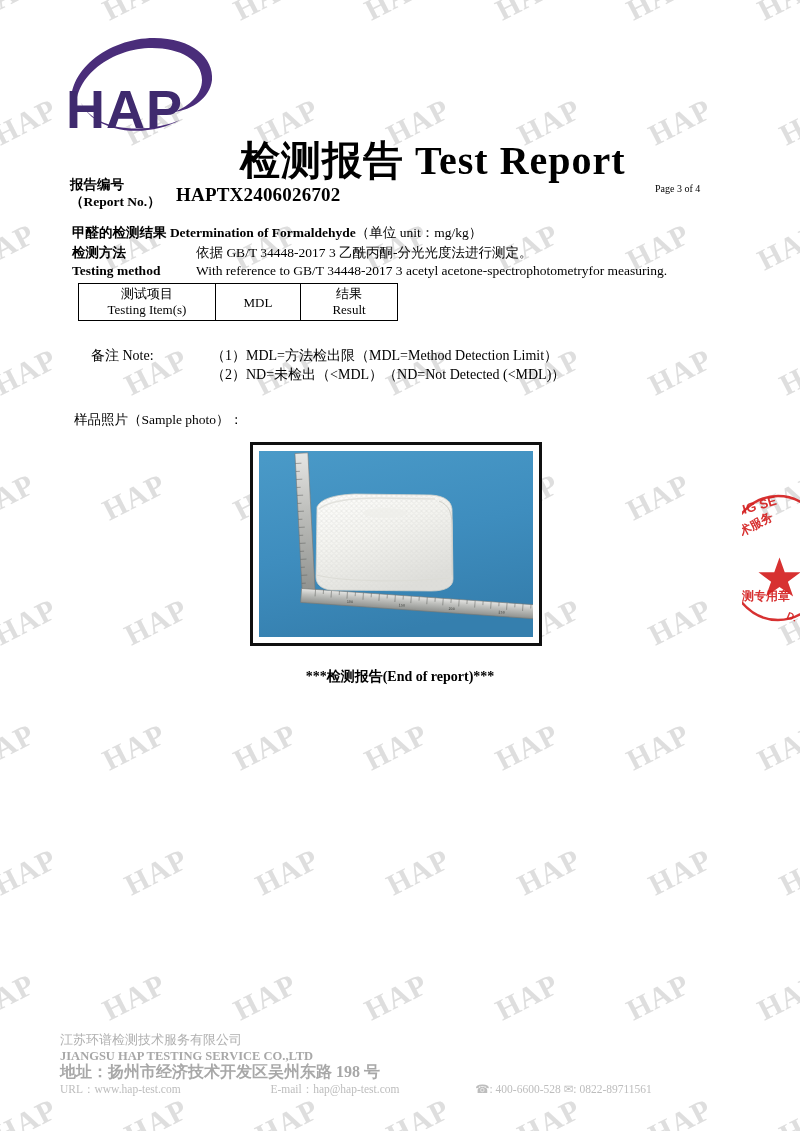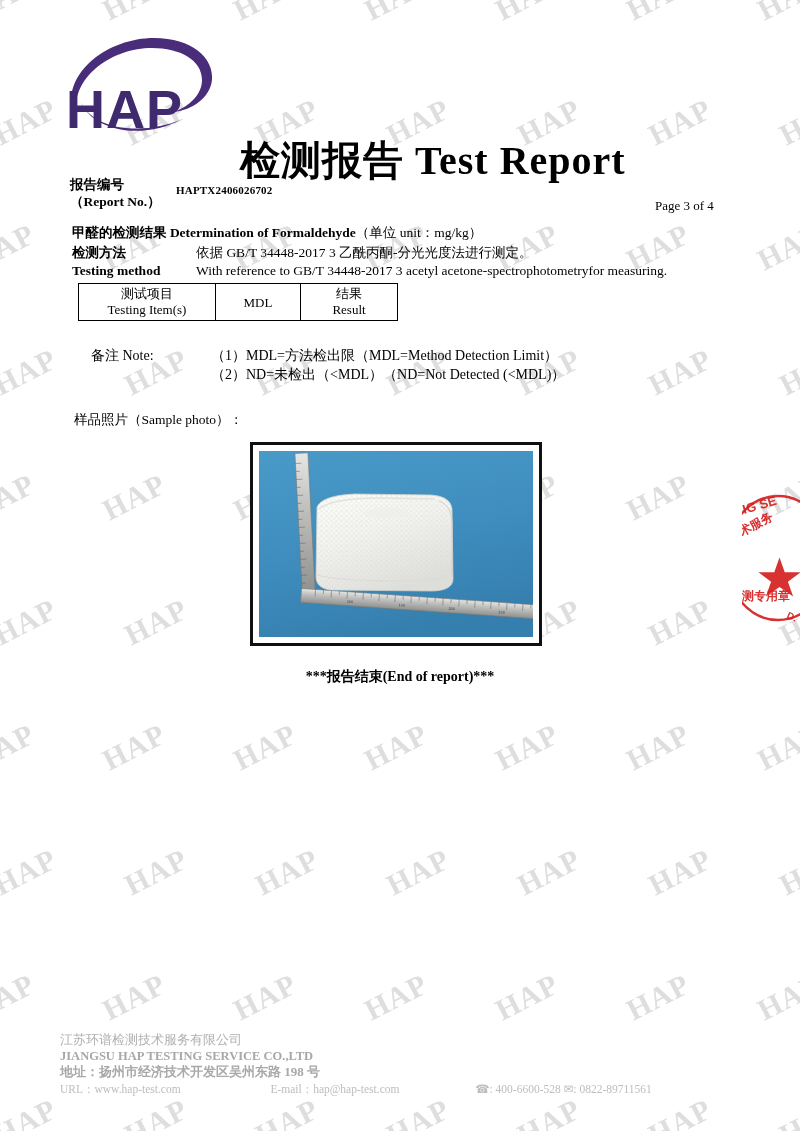--- a/index.html
+++ b/index.html
@@ -73,29 +73,29 @@
     left: 70px;
     top: 176px;
     font-size: 13.5px;
     font-weight: bold;
     line-height: 17px;
   }
   #report-no-value {
     position: absolute;
     left: 176px;
     top: 184px;
-    font-size: 11px;
+    font-size: 19px;
     font-weight: bold;
     letter-spacing: 0.2px;
   }
   #page-indicator {
     position: absolute;
     left: 655px;
-    top: 198px;
-    font-size: 13px;
+    top: 183px;
+    font-size: 10px;
   }
 
   
   #section-heading {
     position: absolute;
     left: 72px;
     top: 224px;
     font-size: 13.5px;
     white-space: nowrap;
   }
@@ -200,21 +200,21 @@
   #footer {
     position: absolute;
     left: 60px;
     top: 1032px;
     width: 700px;
     color: #b4b4b4;
     line-height: 16px;
   }
   #footer .f-cn   { font-size: 13px; color: #b0b0b0; }
   #footer .f-en   { font-size: 12.5px; font-weight: bold; color: #a8a8a8; }
-  #footer .f-addr-cn { font-size: 13px; font-weight: bold; color: #a8a8a8; }
+  #footer .f-addr-cn { font-size: 16px; font-weight: bold; color: #a8a8a8; }
   #footer .f-addr-en { font-size: 11.5px; color: #bcbcbc; }
   #footer .f-contact { font-size: 11.5px; color: #bdbdbd; margin-top: 1px; }
   #footer .f-contact span.seg { display: inline-block; }
   #footer .gap1 { width: 84px; }
   #footer .gap2 { width: 70px; }
 </style>
 </head>
 <body>
 
 <div id="watermark-layer">
@@ -443,21 +443,21 @@
                    L194,128 C194,136 186,140 172,140 L72,139 C62,138 57,133 57,126 Z" fill="url(#mesh)" opacity="0.85"></path>
           <path d="M60,58 C70,50 92,47 120,47 L176,48" fill="none" stroke="#e2e2dd" stroke-width="1.4"></path>
           <path d="M57,124 C80,130 140,132 192,127" fill="none" stroke="#dcdcd6" stroke-width="1.2"></path>
           <path d="M180,50 C190,54 193,62 193,74 L193,124" fill="none" stroke="#d2d2cc" stroke-width="1"></path>
           <ellipse cx="126" cy="62" rx="22" ry="5" fill="#eeeeea" opacity="0.7"></ellipse>
         </g>
       </svg>
     </div>
   </div>
 
-  <div id="end-of-report">***报告结束(End of report)***</div>
+  <div id="end-of-report">***检测报告(End of report)***</div>
 
   <div id="company-stamp">
     <svg width="116" height="160" viewBox="0 0 116 160" xmlns="http://www.w3.org/2000/svg">
       <g stroke="#d42020" fill="none" stroke-width="2.4" opacity="0.92">
         <ellipse cx="36" cy="80" rx="52" ry="62"></ellipse>
       </g>
       <g opacity="0.92">
         <path d="M30,72 l5,14 l15,0 l-12,9 l5,14 l-13,-9 l-13,9 l5,-14 l-12,-9 l15,0 z" fill="#d42020" transform="translate(6,4) scale(1.05)"></path>
       </g>
       <g fill="#d42020" opacity="0.92" font-family="Liberation Sans, sans-serif" font-weight="bold">

